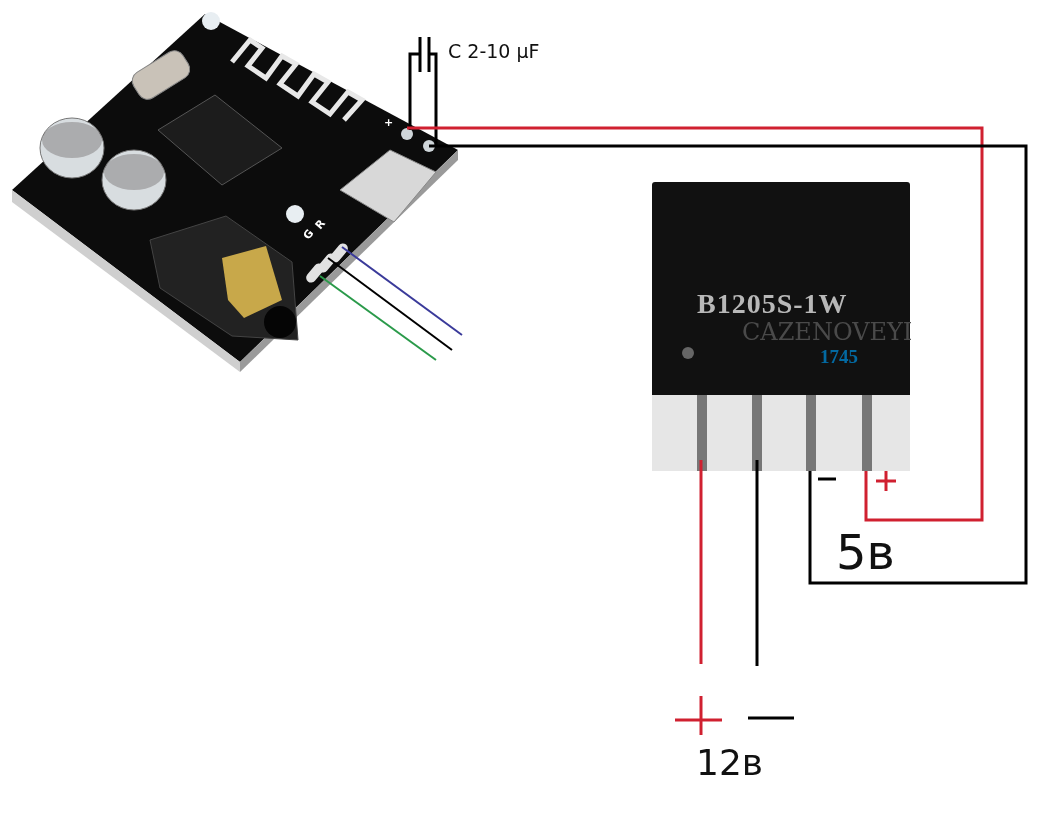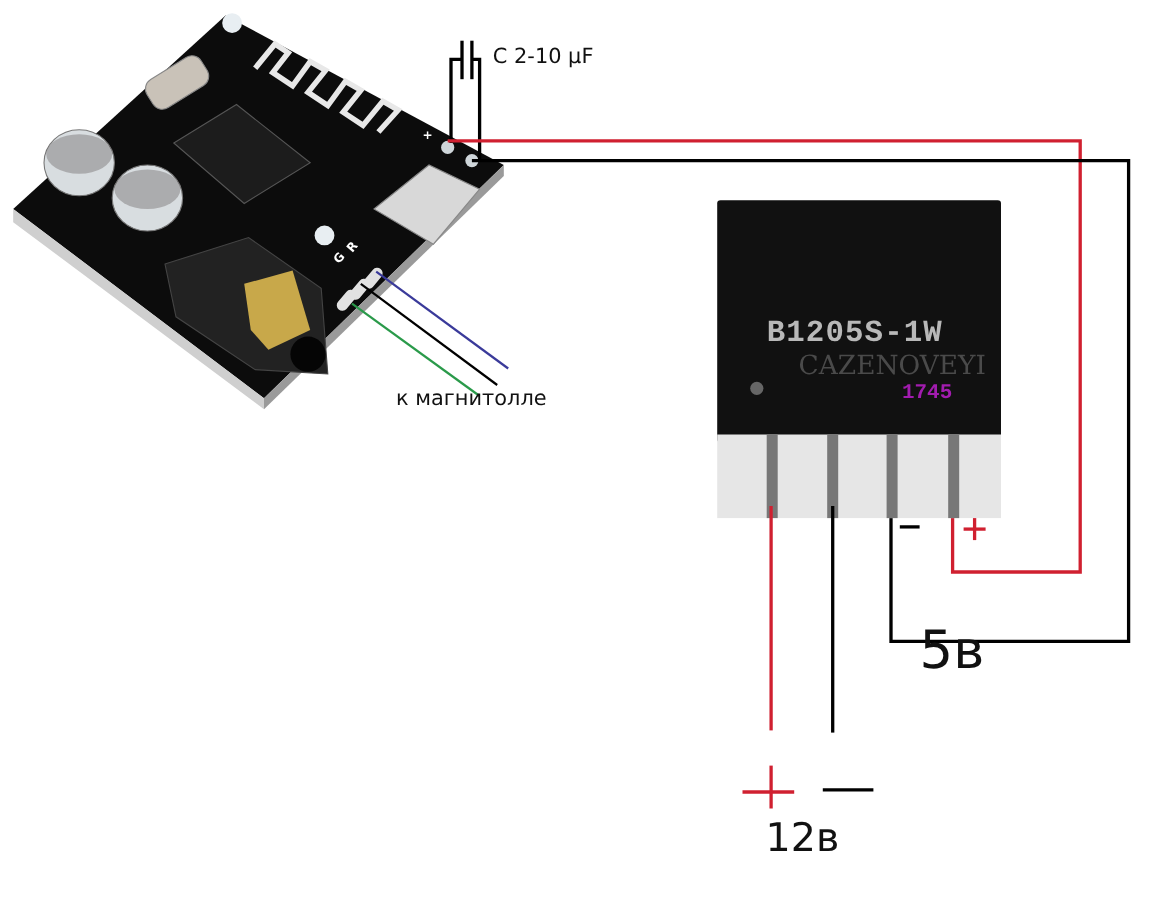--- a/index.html
+++ b/index.html
@@ -1,26 +1,26 @@
 <!DOCTYPE html>
 <html><head>
 <meta charset="utf-8">
 <style>
   html,body{margin:0;padding:0;background:#fff;}
   body{width:1060px;height:840px;position:relative;overflow:hidden;font-family:"DejaVu Sans","Liberation Sans",sans-serif;}
   svg{position:absolute;left:0;top:0;}
   .lbl{position:absolute;color:#111;white-space:nowrap;text-align:right;}
   #cap-label{left:448px;top:40px;font-size:19px;}
   #aux-label{left:360px;top:350px;font-size:19px;line-height:25px;text-align:center;}
-  #v5-label{left:836px;top:524px;font-size:48px;margin-top:39px;}
+  #v5-label{left:836px;top:524px;font-size:48px;}
   #v12-label{left:696px;top:742px;font-size:36px;}
-  .part{position:absolute;color:#bbb;font-family:Liberation Mono, monospace;}
+  .part{position:absolute;color:#bbb;font-family:Liberation Serif, serif;}
   #part-num{left:697px;top:288px;font-size:28px;font-weight:bold;letter-spacing:1px;color:#b8b8b8;}
-  #date-code{left:820px;top:346px;font-size:19px;font-weight:bold;color:#a21caf;}
-  #watermark{left:726px;top:318px;font-size:24px;color:#4a4a4a;font-family:"DejaVu Serif","Liberation Serif",serif;}
+  #date-code{left:820px;top:346px;font-size:19px;font-weight:bold;color:#0369a1;}
+  #watermark{left:742px;top:318px;font-size:24px;color:#4a4a4a;font-family:"DejaVu Serif","Liberation Serif",serif;}
   .pcbtxt{position:absolute;color:#fff;font-size:11px;font-weight:bold;}
 </style>
 </head>
 <body>
 
 <svg width="1060" height="840">
 
   <g>
     <polygon points="12,190 205,14 458,150 240,362" fill="#0c0c0c"></polygon>
     <polygon points="12,190 240,362 240,372 12,202" fill="#cfcfcf"></polygon>
@@ -96,16 +96,15 @@
 <div class="pcbtxt" style="left:304px;top:228px;transform:rotate(-50deg);">G</div>
 <div class="pcbtxt" style="left:316px;top:218px;transform:rotate(-50deg);">R</div>
 <div class="pcbtxt" style="left:384px;top:116px;">+</div>
 
 <div id="part-num" class="part">B1205S-1W</div>
 <div id="watermark" class="part">CAZENOVEYI</div>
 <div id="date-code" class="part">1745</div>
 
 <div id="cap-label" class="lbl">C 2-10 µF</div>
 <div id="aux-label" class="lbl">
-  <div>к магнитолле</div>
 </div>
 <div id="v5-label" class="lbl">5в</div>
 <div id="v12-label" class="lbl">12в</div>
 
 </body></html>

